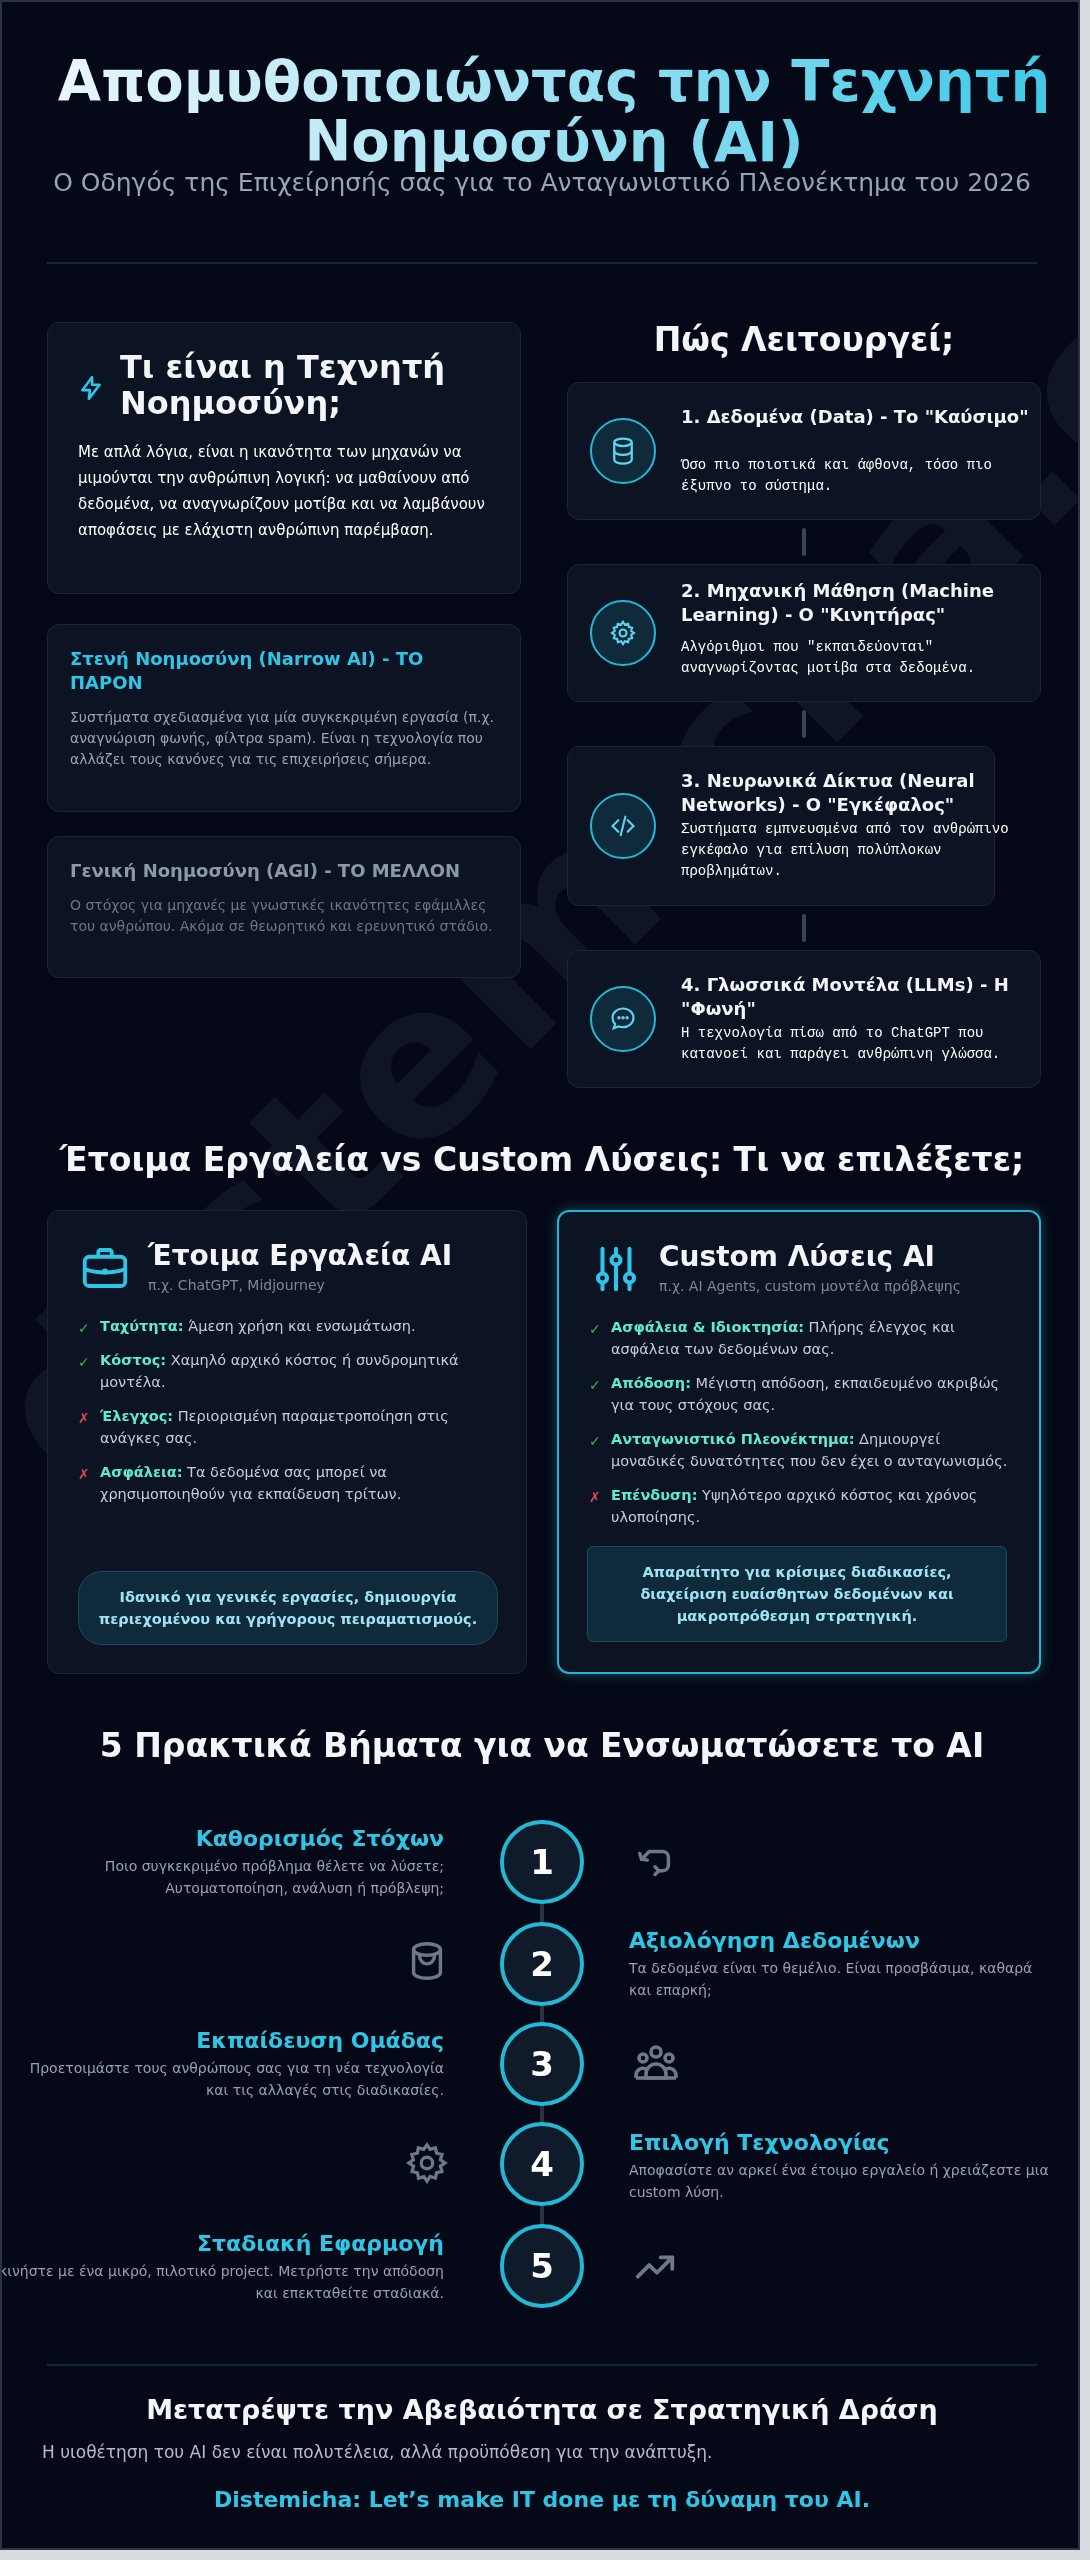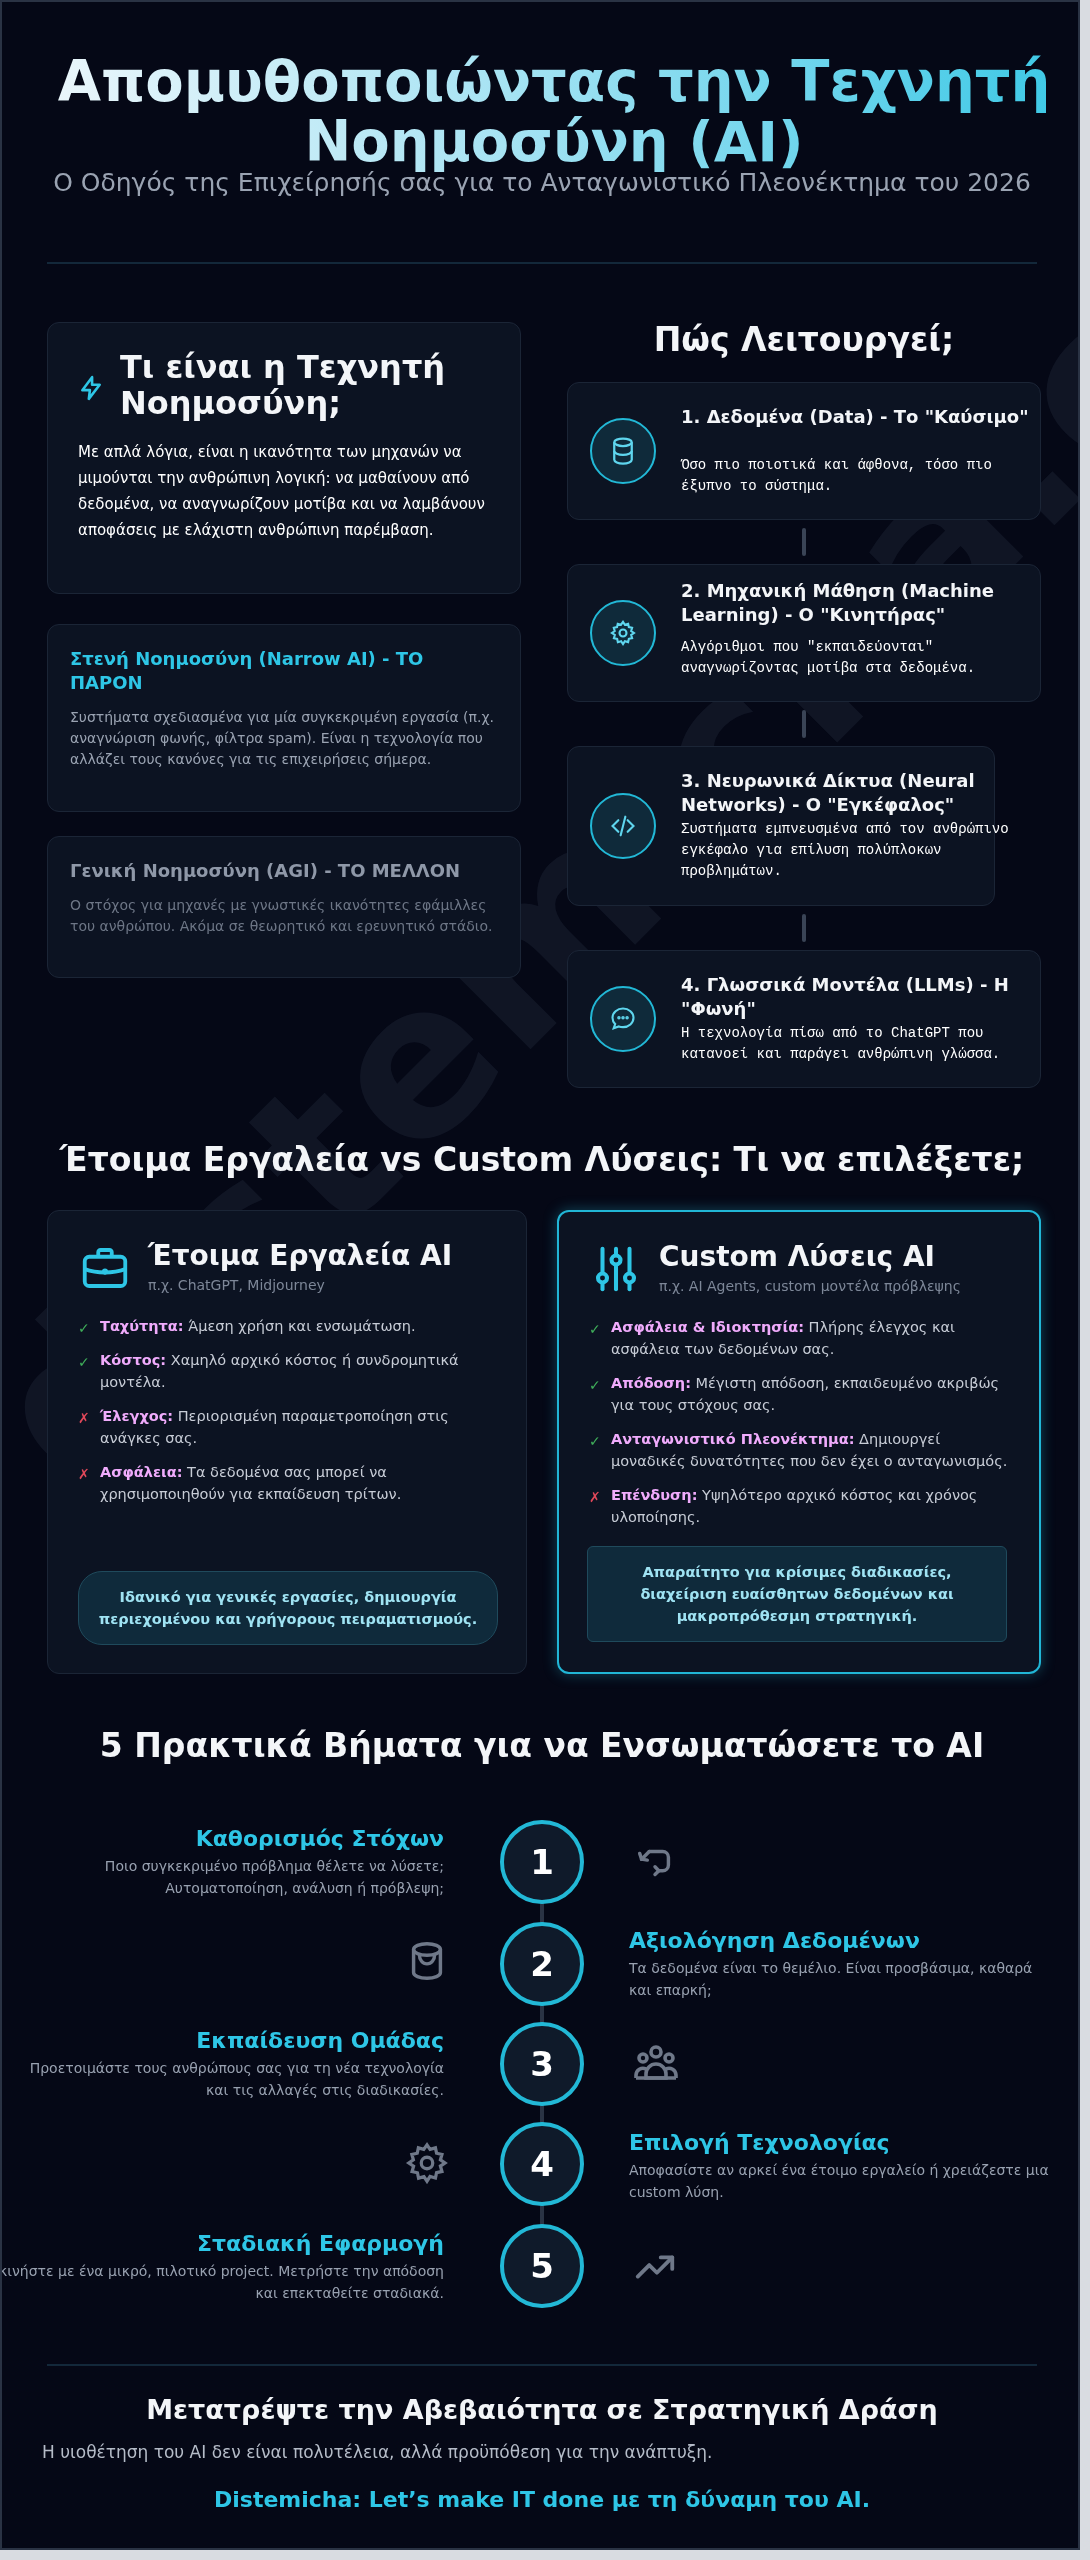--- a/index.html
+++ b/index.html
@@ -77,21 +77,21 @@
   .ready { left: 45px; top: 1208px; width: 480px; height: 464px; }
   .custom { left: 555px; top: 1208px; width: 484px; height: 464px; border: 2px solid #21b6d6; box-shadow: 0 0 14px rgba(33,182,214,0.35); }
   .cmp-icon { position: absolute; left: 30px; top: 30px; width: 54px; height: 54px; }
   .cmp-title { position: absolute; left: 100px; top: 28px; font-size: 28px; font-weight: bold; color: #f3f5f8; }
   .cmp-sub { position: absolute; left: 100px; top: 66px; font-size: 14px; color: #7d8798; }
   .cmp-list { position: absolute; left: 30px; top: 104px; width: 430px; margin: 0; padding: 0; list-style: none; }
   .cmp-list li { position: relative; padding-left: 22px; font-size: 14.5px; line-height: 22px; color: #c7ccd6; margin-bottom: 12px; }
   .cmp-list li .mark { position: absolute; left: 0; top: 2px; font-size: 14px; }
   .cmp-list li .mark.ok { color: #3fae5a; }
   .cmp-list li .mark.no { color: #e0485a; }
-  .cmp-list li b { color: #f0abfc; }
+  .cmp-list li b { color: #5eead4; }
   .cmp-note {
     position: absolute; background: #0f2a3b; border: 1px solid #1f4a5c; border-radius: 6px;
     box-sizing: border-box; display: flex; align-items: center; justify-content: center;
     text-align: center; font-weight: bold; font-size: 14.5px; line-height: 22px; color: #9fe3f3; padding: 0 16px;
   }
 
   
   .steps-title { position: absolute; left: 40px; width: 1000px; top: 1724px; text-align: center; font-size: 33px; font-weight: bold; color: #f3f5f8; }
   .timeline-line { position: absolute; left: 538px; top: 1820px; width: 4px; height: 420px; background: #2a3344; }
   .num {

